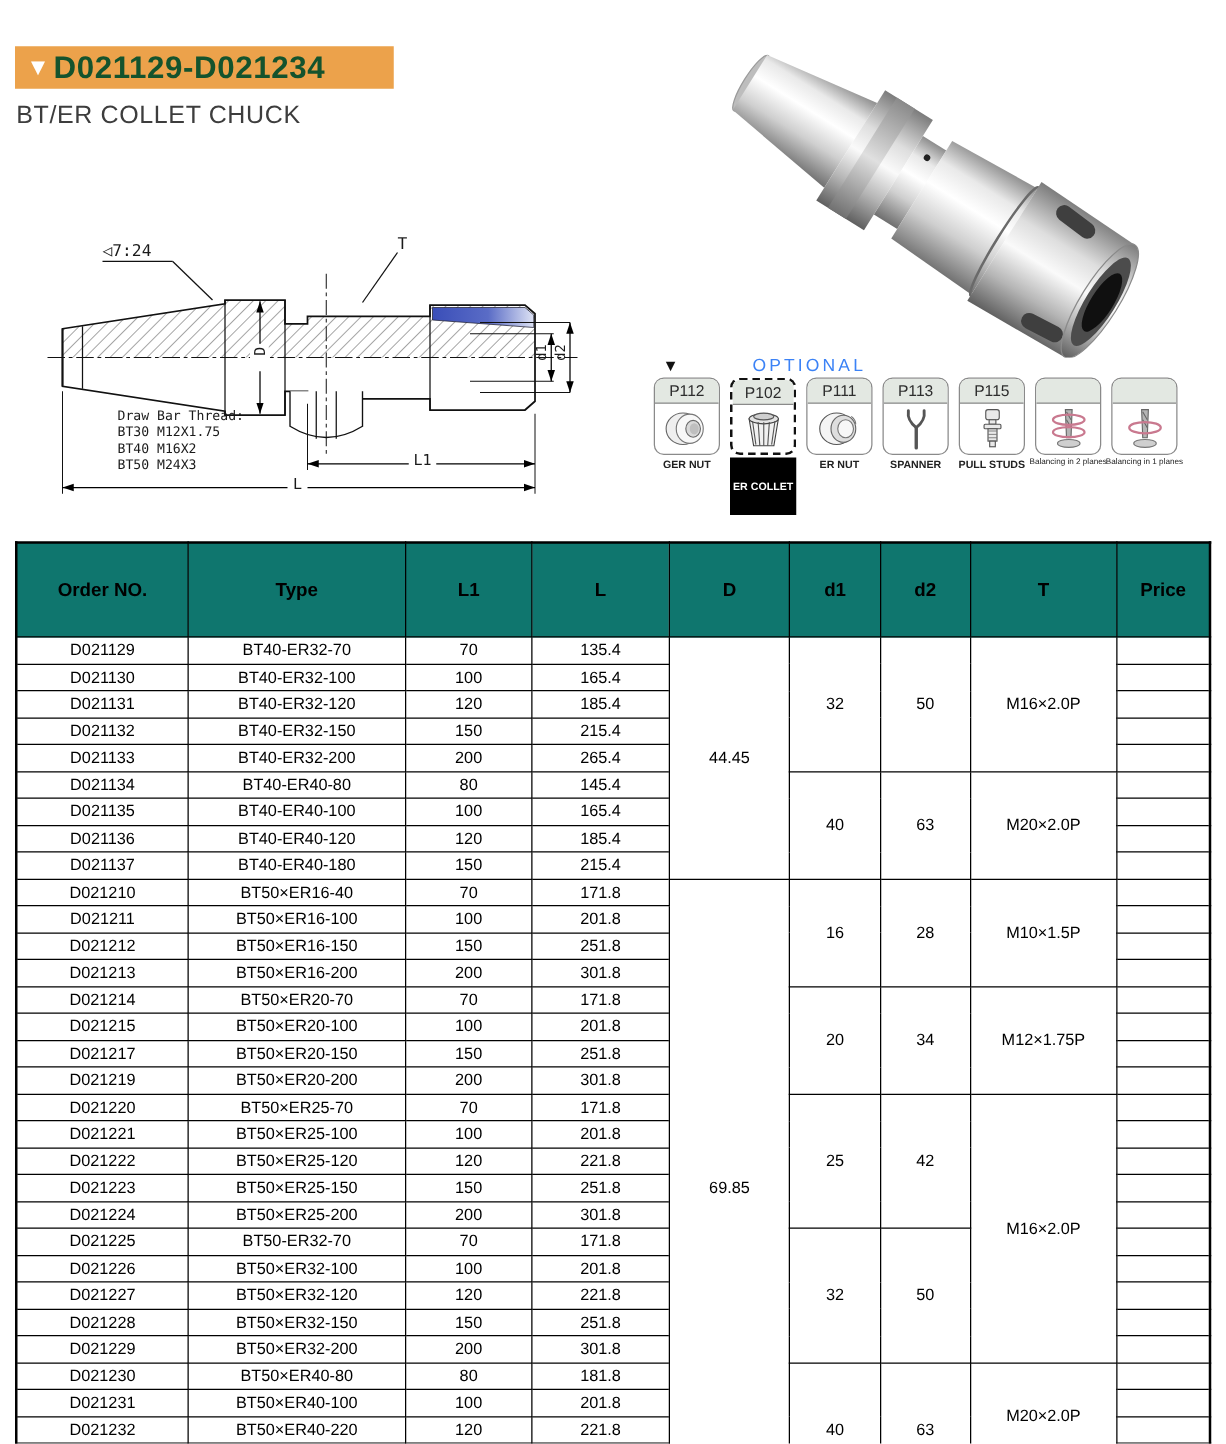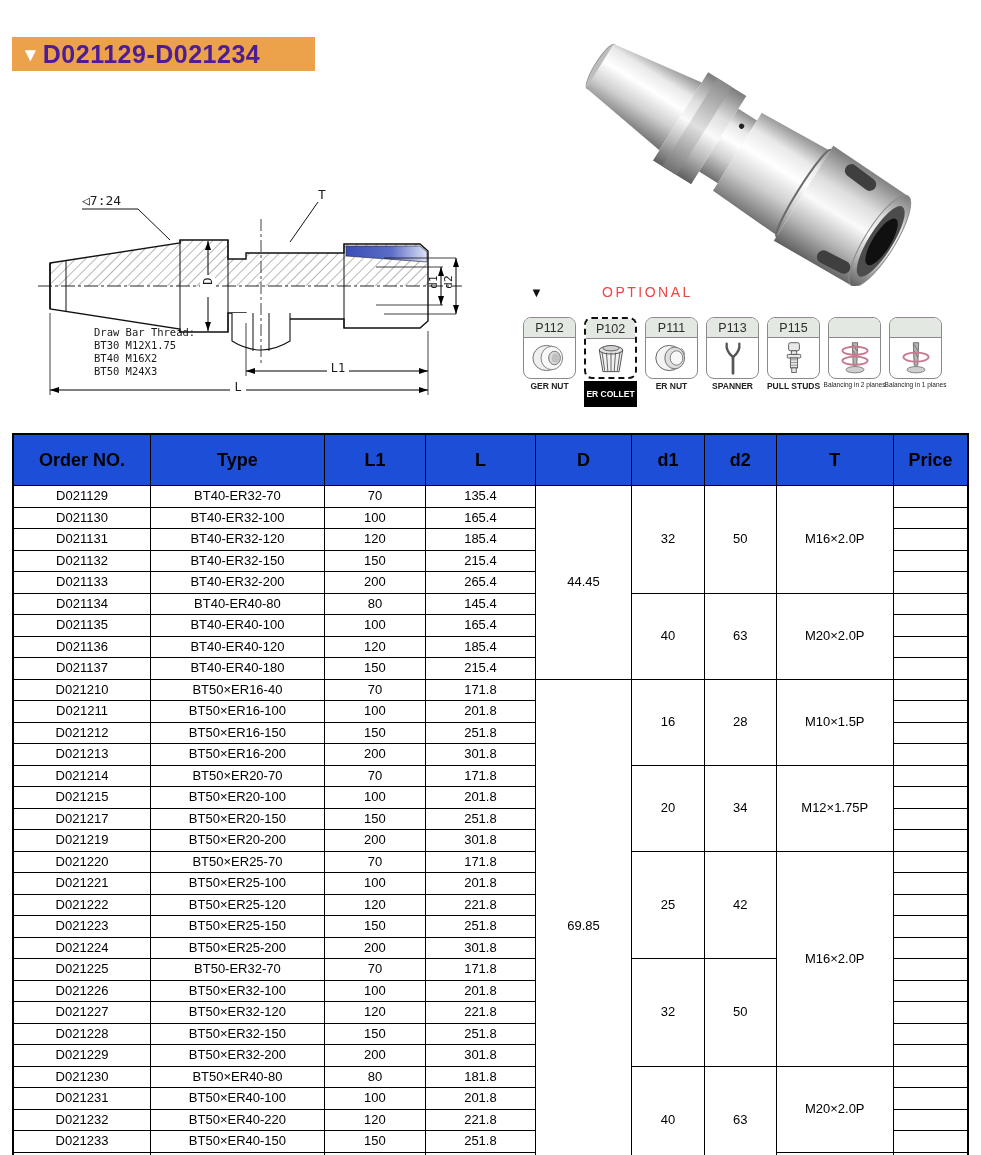--- a/index.html
+++ b/index.html
@@ -3,66 +3,67 @@
 <meta charset="utf-8">
 <style>
   html,body{margin:0;padding:0;background:#fff;}
   #page{position:relative;width:981px;height:1155px;background:#fff;overflow:hidden;
         font-family:"Liberation Sans",sans-serif;color:#000;}
 
   
   .banner{position:absolute;left:12px;top:37px;width:303px;height:34px;
           display:flex;align-items:center;padding-left:9px;box-sizing:border-box;}
   .banner .tri{color:#fff;font-size:19px;line-height:1;margin-right:3px;}
-  .banner .txt{color:#4c1d95;font-size:25px;font-weight:bold;letter-spacing:.5px;}
+  .banner .txt{color:#14532d;font-size:25px;font-weight:bold;letter-spacing:.5px;}
   .subtitle{position:absolute;left:13px;top:81px;font-size:20px;color:#3d3d3d;letter-spacing:.5px;}
 
   
   .drawing{position:absolute;left:32px;top:183px;}
   .drawing text{font-family:"DejaVu Sans Mono","Liberation Mono",monospace;fill:#1a1a1a;}
 
   
   .photo{position:absolute;left:548px;top:18px;}
 
   
   .optional{position:absolute;left:522px;top:284px;width:440px;}
   .opt-head{position:relative;height:18px;}
   .opt-marker{position:absolute;left:8px;top:2px;font-size:13px;color:#111;line-height:1;}
-  .opt-title{position:absolute;left:80px;top:0;font-size:14px;color:#ef4444;letter-spacing:2.5px;}
-  .opt-row{display:flex;margin-top:15px;}
+  .opt-title{position:absolute;left:80px;top:0;font-size:14px;color:#3b82f6;letter-spacing:2.5px;}
+  .opt-row{display:flex;margin-top:0;}
   .opt-col{width:55px;margin-right:6px;display:flex;flex-direction:column;align-items:center;}
   .opt-col:last-child{margin-right:0;}
   .opt-box{width:53px;height:62px;border:1px solid #8a8a8a;border-radius:8px;
            box-sizing:border-box;background:#fff;overflow:hidden;}
   .opt-box.highlighted{border:2px dashed #111;}
   .opt-band{height:19px;background:#e3e8e2;border-bottom:1px solid #8a8a8a;
             display:flex;align-items:center;justify-content:center;
             font-size:12.5px;color:#2e2e2e;}
   .opt-ico{height:40px;display:flex;align-items:center;justify-content:center;}
   .opt-label{margin-top:2px;font-size:8.5px;font-weight:bold;color:#222;white-space:nowrap;text-align:center;}
   .opt-label.small{font-size:6.5px;font-weight:normal;}
-  .opt-label.inv{background:#000;color:#fff;padding:8px 2px;}
+  .opt-label.inv{background:#000;color:#fff;padding:18px 2px;}
 
   
   table.spec{position:absolute;left:12px;top:433px;width:957px;
              border-collapse:collapse;table-layout:fixed;border:2px solid #000;}
-  table.spec th{background:#1d4ed8;border:1px solid #000;height:50px;
-                font-size:18px;font-weight:bold;color:#000;padding:0;}
+  table.spec th{background:#0f766e;border:1px solid #000;height:50px;
+                font-size:15px;font-weight:bold;color:#000;padding:12px;}
   table.spec td{border:1px solid #000;height:20.5px;text-align:center;
                 vertical-align:middle;font-size:13px;padding:0;line-height:1.05;}
 </style>
 </head>
 <body>
 
 <div id="page">
 
   <div class="banner" style="background:#ECA24B;">
     <span class="tri">▼</span>
     <span class="txt">D021129-D021234</span>
   </div>
+  <div class="subtitle">BT/ER COLLET CHUCK</div>
 
   <svg class="drawing" width="436" height="218" viewBox="0 0 436 218">
     <defs>
       <pattern id="hatch" width="7" height="7" patternUnits="userSpaceOnUse" patternTransform="rotate(45)">
         <line x1="0" y1="0" x2="0" y2="7" stroke="#4a4a4a" stroke-width="0.8"></line>
       </pattern>
       <linearGradient id="blueWedge" x1="0" y1="0" x2="1" y2="0">
         <stop offset="0" stop-color="#3A4EB8"></stop>
           <stop offset="0.55" stop-color="#5a6cc6"></stop>
         <stop offset="1" stop-color="#dde2f4"></stop>

